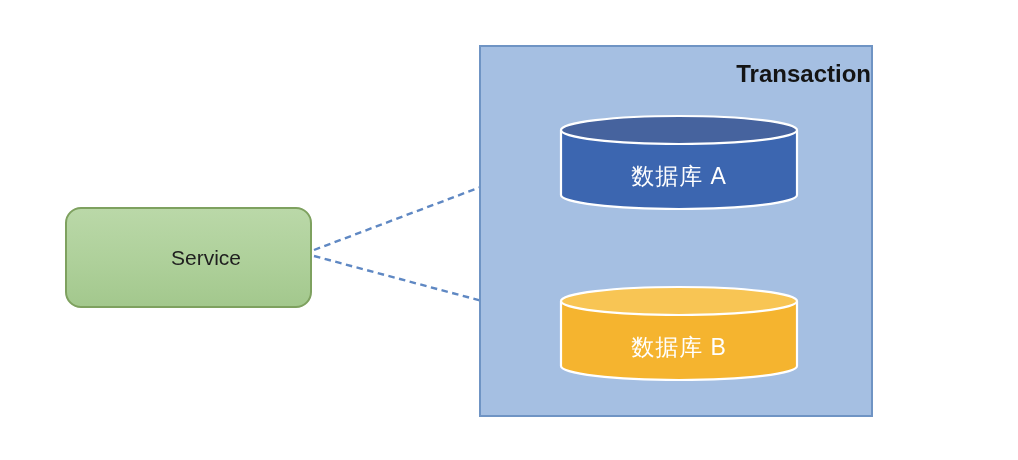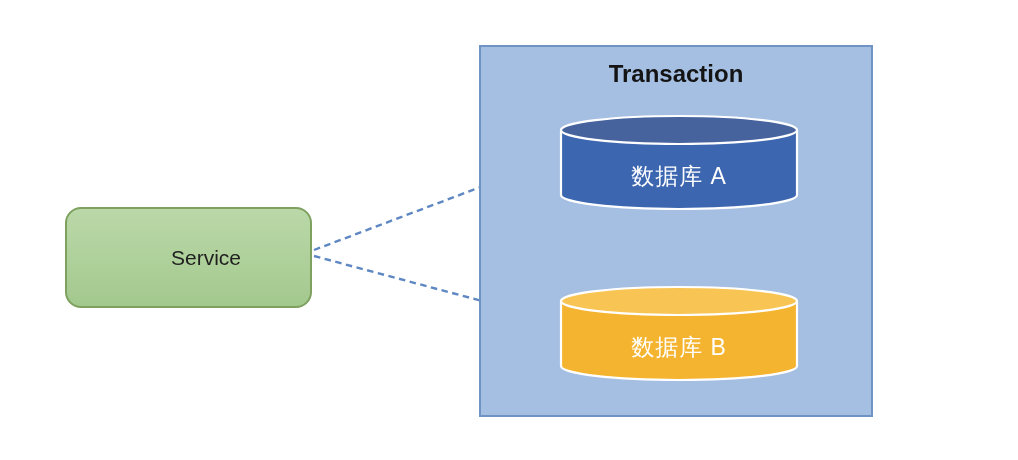--- a/index.html
+++ b/index.html
@@ -42,21 +42,21 @@
     position: absolute;
     left: 479px; top: 45px;
     width: 394px; height: 372px;
     background: #a5bfe2;
     border: 2px solid #6f94c4;
   }
   .transaction-title {
     position: absolute;
     left: 0; top: 13px;
     width: 100%;
-    text-align: center;
+    text-align: right;
     font-size: 24px;
     font-weight: bold;
     color: #141414;
   }
 
   .cylinder {
     position: absolute;
     left: 78px;
     width: 240px; height: 97px;
   }

